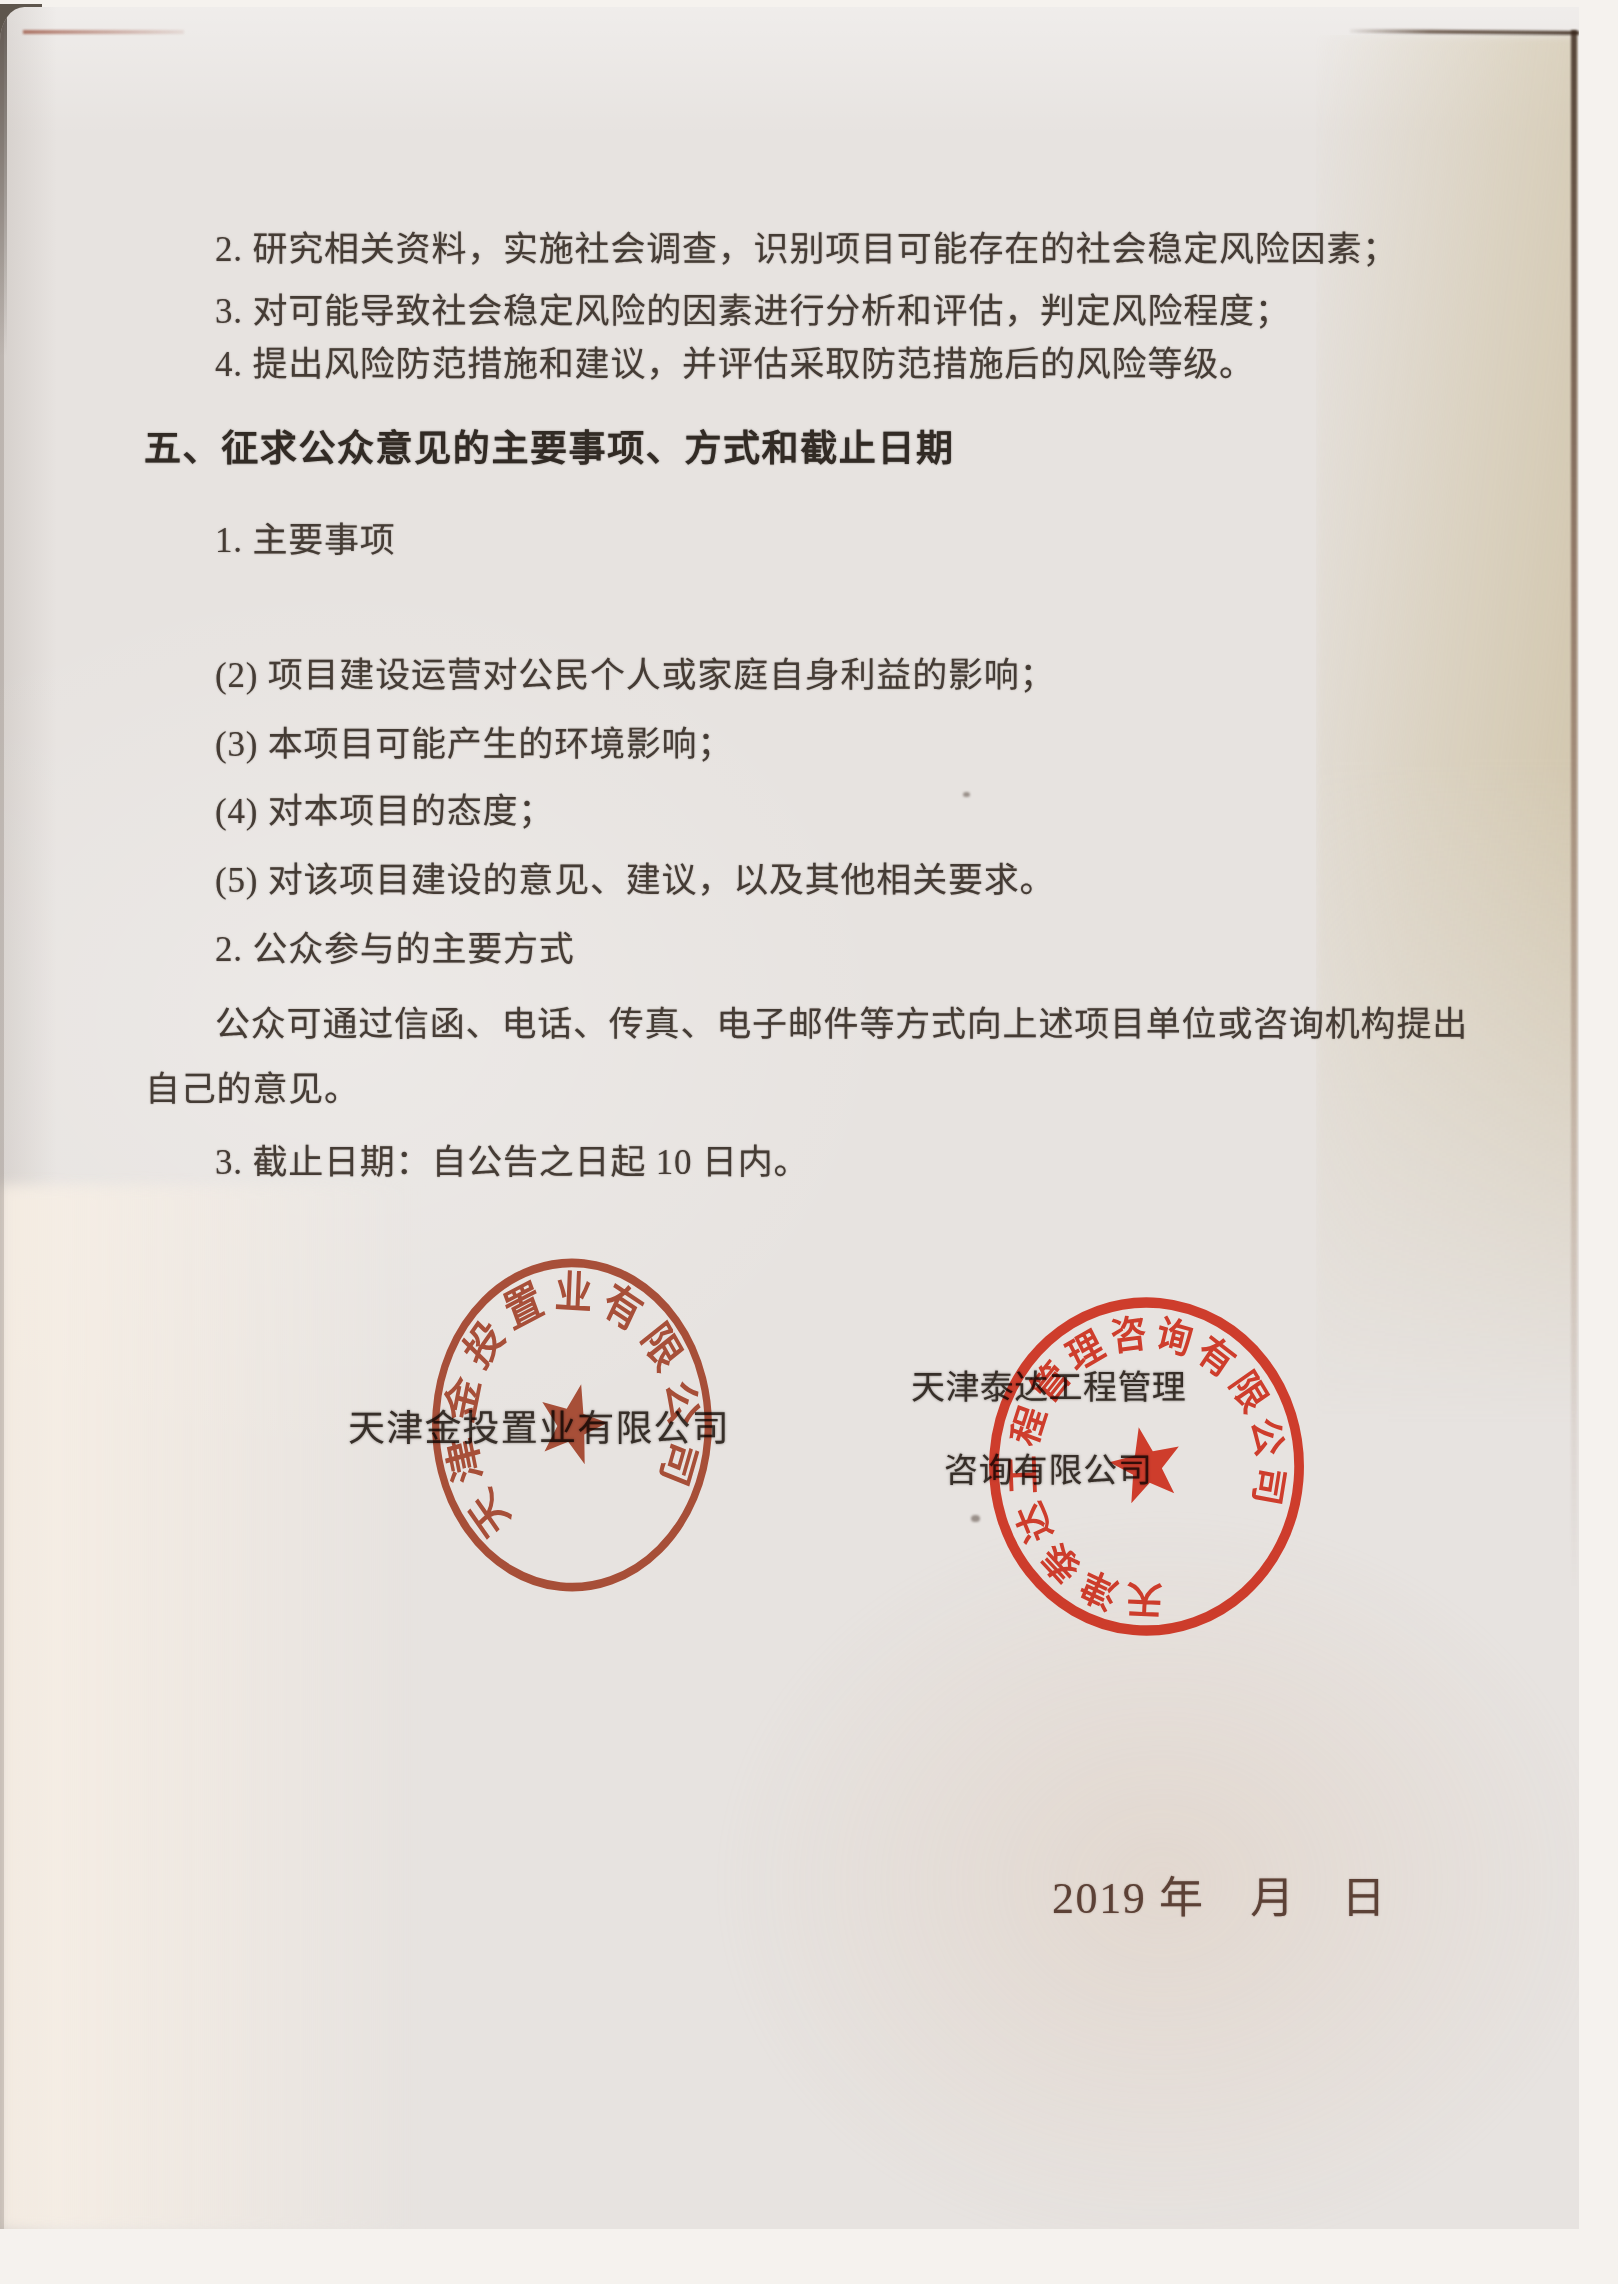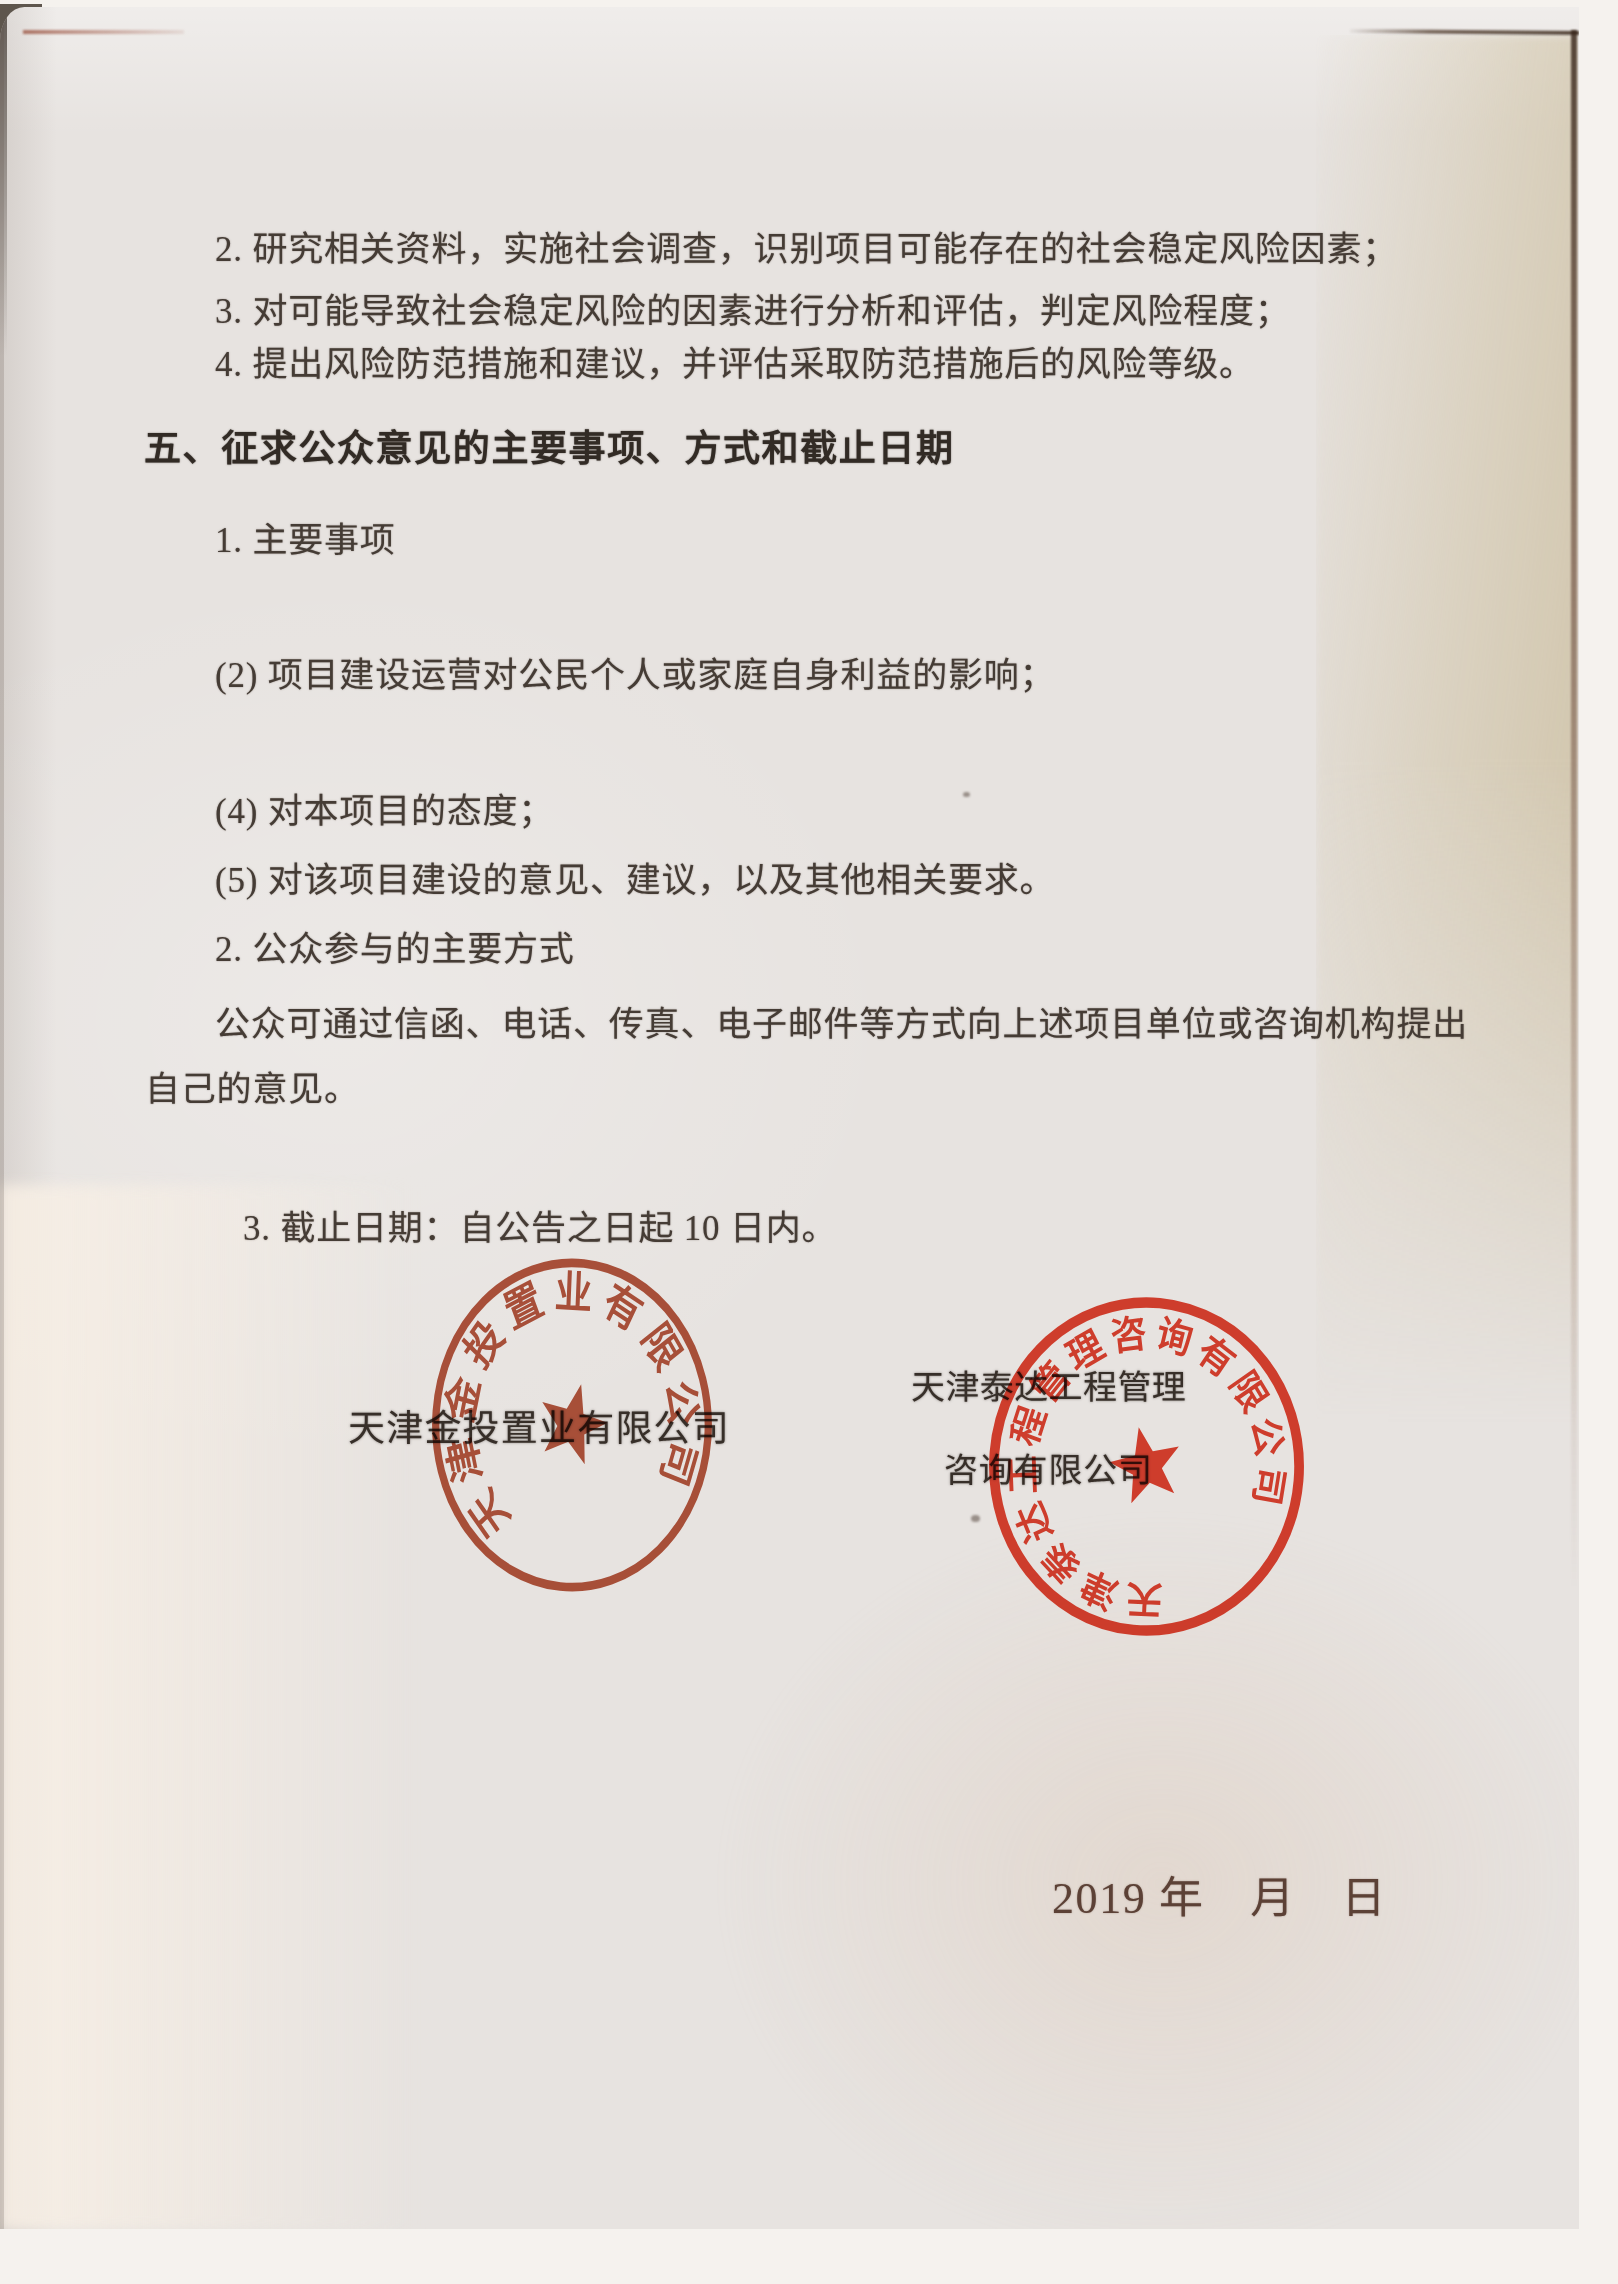--- a/index.html
+++ b/index.html
@@ -76,21 +76,21 @@
   .l3{left:144px;top:411px;font-weight:bold;font-size:37px;letter-spacing:1.6px;color:#322b25;text-shadow:0 0 1.6px rgba(50,43,37,0.7);}
   .l4{left:215px;top:504px;}
   .l5{left:215px;top:564px;}
   .l6{left:215px;top:639px;}
   .l7{left:215px;top:708px;}
   .l8{left:215px;top:775px;}
   .l9{left:215px;top:844px;}
   .l10{left:215px;top:913px;text-align:center;}
   .l11{left:215px;top:988px;}
   .l12{left:145px;top:1053px;}
-  .l13{left:215px;top:1192px;margin-left:28px;}
+  .l13{left:215px;top:1126px;}
   .sig{
     position:absolute;white-space:nowrap;color:#372f29;
     text-shadow:0 0 2.4px rgba(55,47,41,0.6);
   }
   .sig-left{left:348px;top:1391px;font-size:37px;letter-spacing:1.2px;z-index:3;}
   .sig-r1{left:911px;top:1353px;font-size:34px;letter-spacing:0.4px;z-index:3;}
   .sig-r2{left:944px;top:1436px;font-size:34px;letter-spacing:0.8px;z-index:3;}
   .date-line{
     position:absolute;left:1052px;top:1855px;
     font-size:44px;letter-spacing:1.6px;white-space:nowrap;
@@ -120,20 +120,21 @@
     <div class="edge-line-tl"></div>
     <div class="edge-line-tr"></div>
     <div class="edge-line-right"></div>
 
     <div class="dline l0">2. 研究相关资料，实施社会调查，识别项目可能存在的社会稳定风险因素；</div>
     <div class="dline l1">3. 对可能导致社会稳定风险的因素进行分析和评估，判定风险程度；</div>
     <div class="dline l2">4. 提出风险防范措施和建议，并评估采取防范措施后的风险等级。</div>
     <div class="dline l3">五、征求公众意见的主要事项、方式和截止日期</div>
     <div class="dline l4">1. 主要事项</div>
     <div class="dline l6">(2) 项目建设运营对公民个人或家庭自身利益的影响；</div>
+    <div class="dline l7">(3) 本项目可能产生的环境影响；</div>
     <div class="dline l8">(4) 对本项目的态度；</div>
     <div class="dline l9">(5) 对该项目建设的意见、建议，以及其他相关要求。</div>
     <div class="dline l10">2. 公众参与的主要方式</div>
     <div class="dline l11">公众可通过信函、电话、传真、电子邮件等方式向上述项目单位或咨询机构提出</div>
     <div class="dline l12">自己的意见。</div>
     <div class="dline l13">3. 截止日期：自公告之日起 10 日内。</div>
 
     <div class="sig sig-left">天津金投置业有限公司</div>
     <div class="sig sig-r1">天津泰达工程管理</div>
     <div class="sig sig-r2">咨询有限公司</div>

